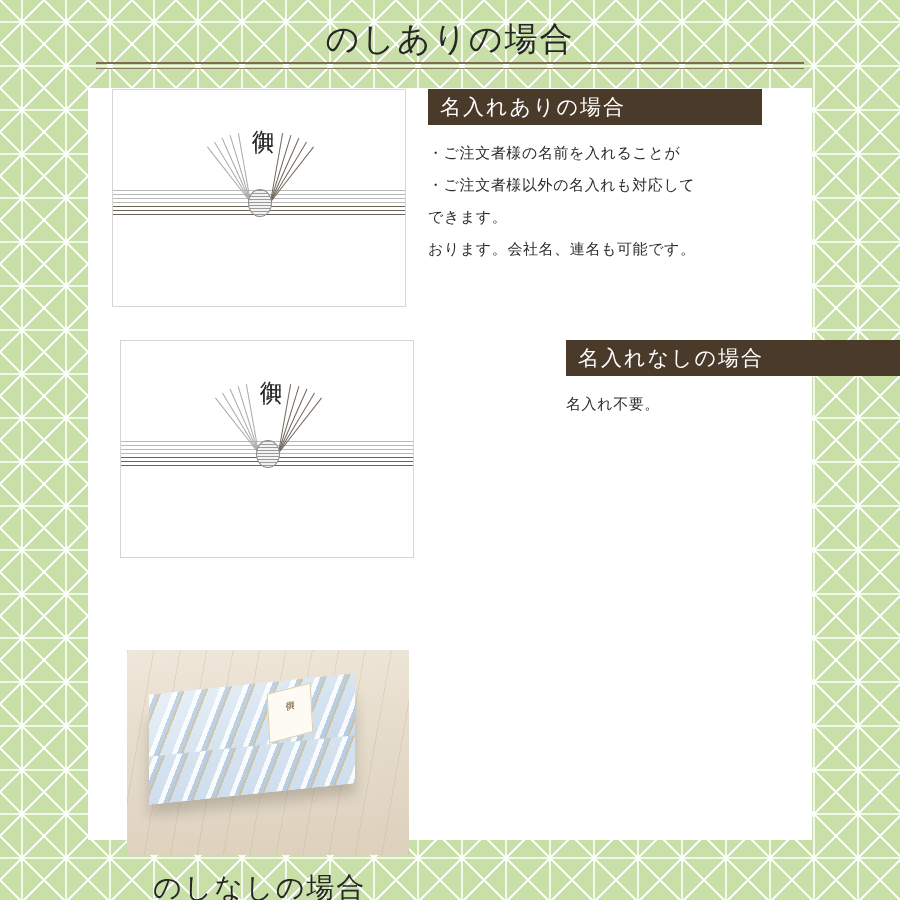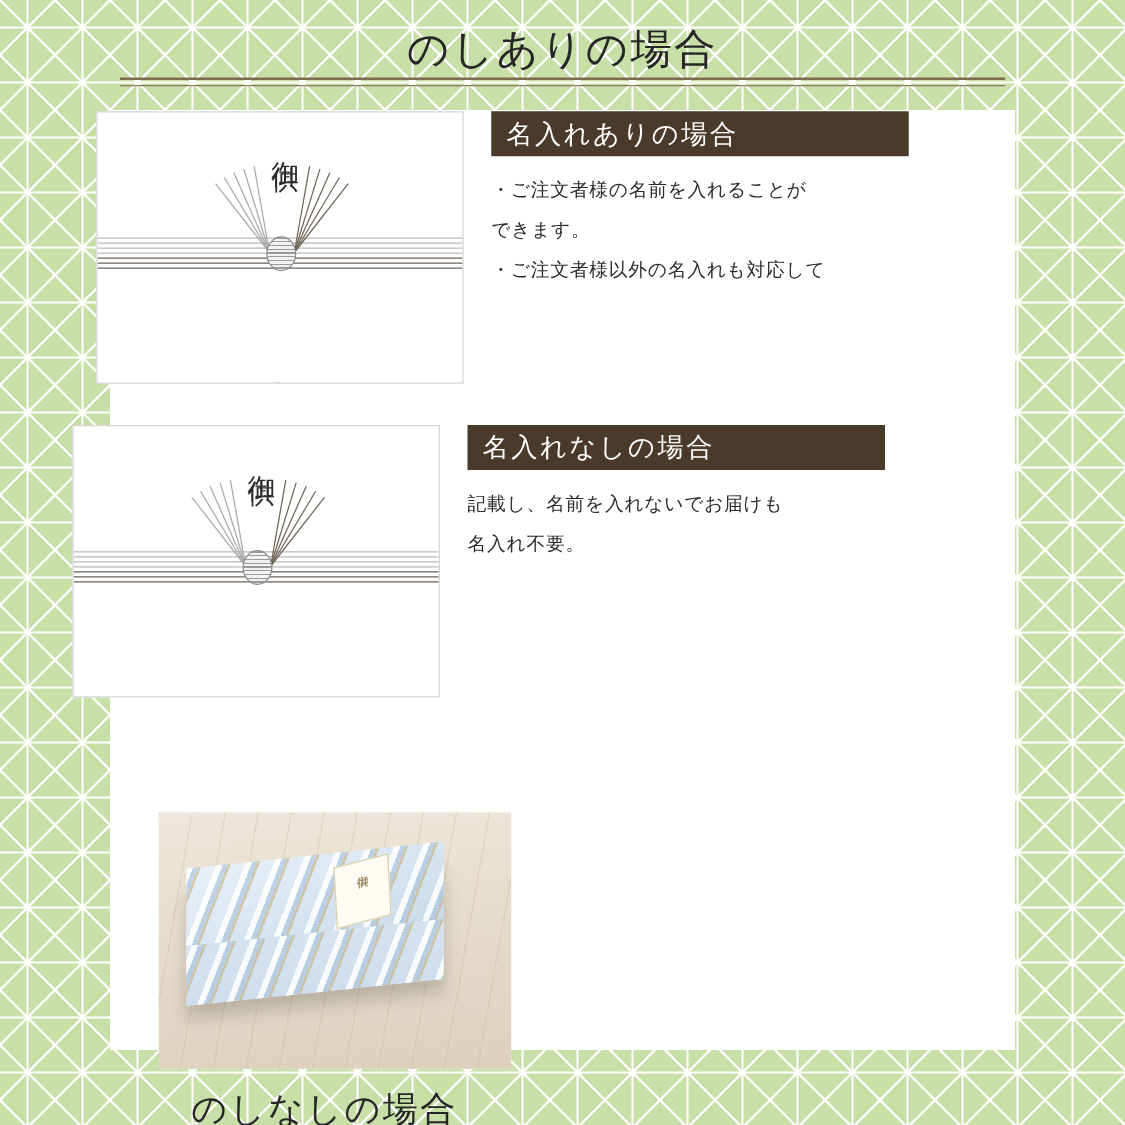--- a/index.html
+++ b/index.html
@@ -302,21 +302,21 @@
   <div class="title-wrap">
     <h1 class="main-title">のしありの場合</h1>
   </div>
   <div class="title-rules">
     <div class="rule thick"></div>
     <div class="rule"></div>
   </div>
 
   <div class="content">
 
-    <div class="row" style="margin-left:77px; margin-top:5px;">
+    <div class="row" style="margin-left:112px; margin-top:5px;">
       <div class="noshi-box">
         <div class="vtext omotegaki">御供</div>
         <div class="mizuhiki">
           <div class="mz-line" style="top:-12px;"></div>
           <div class="mz-line" style="top:-8px;"></div>
           <div class="mz-line" style="top:-4px;"></div>
           <div class="mz-line" style="top:0px;"></div>
           <div class="mz-line dark" style="top:4px;"></div>
           <div class="mz-line dark" style="top:8px;"></div>
           <div class="mz-line dark" style="top:12px;"></div>
@@ -332,27 +332,28 @@
           <div class="fan dark" style="left:157px; top:-70px; transform:rotate(17deg);"></div>
           <div class="fan dark" style="left:157px; top:-70px; transform:rotate(10deg);"></div>
         </div>
         <div class="vtext namae">伊藤</div>
       </div>
 
       <div class="textcol">
         <div class="subhead">名入れありの場合</div>
         <div class="body-text">
           <p>・ご注文者様の名前を入れることが</p>
+          <p>・ご注文者様以外の名入れも対応して</p>
           <p>できます。</p>
-          <p>・ご注文者様以外の名入れも対応して</p>
+          <p>おります。会社名、連名も可能です。</p>
         </div>
       </div>
     </div>
 
-    <div class="row" style="margin-left:58px; margin-top:33px;">
+    <div class="row" style="margin-left:120px; margin-top:33px;justify-content:space-between;">
       <div class="noshi-box">
         <div class="vtext omotegaki">御供</div>
         <div class="mizuhiki">
           <div class="mz-line" style="top:-12px;"></div>
           <div class="mz-line" style="top:-8px;"></div>
           <div class="mz-line" style="top:-4px;"></div>
           <div class="mz-line" style="top:0px;"></div>
           <div class="mz-line dark" style="top:4px;"></div>
           <div class="mz-line dark" style="top:8px;"></div>
           <div class="mz-line dark" style="top:12px;"></div>
@@ -367,21 +368,20 @@
           <div class="fan dark" style="left:157px; top:-70px; transform:rotate(24deg);"></div>
           <div class="fan dark" style="left:157px; top:-70px; transform:rotate(17deg);"></div>
           <div class="fan dark" style="left:157px; top:-70px; transform:rotate(10deg);"></div>
         </div>
         <div class="vtext namae"></div>
       </div>
 
       <div class="textcol">
         <div class="subhead">名入れなしの場合</div>
         <div class="body-text">
-          <p>記載し、名前を入れないでお届けも</p>
           <p>名入れ不要。</p>
         </div>
       </div>
     </div>
 
     <div class="row" style="margin-left:127px; margin-top:92px;flex-direction:column;">
       <div class="photo-box">
         <div class="table-bg"></div>
         <div class="table-lines"></div>
         <div class="gift-box">

